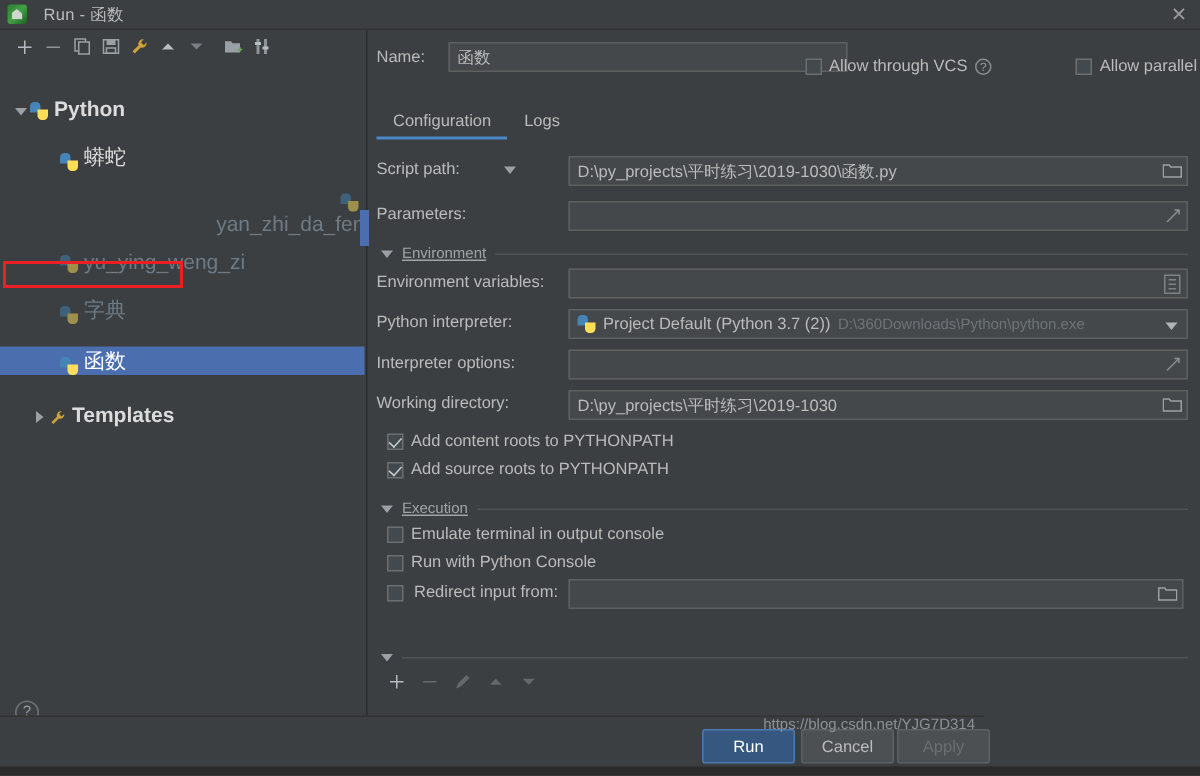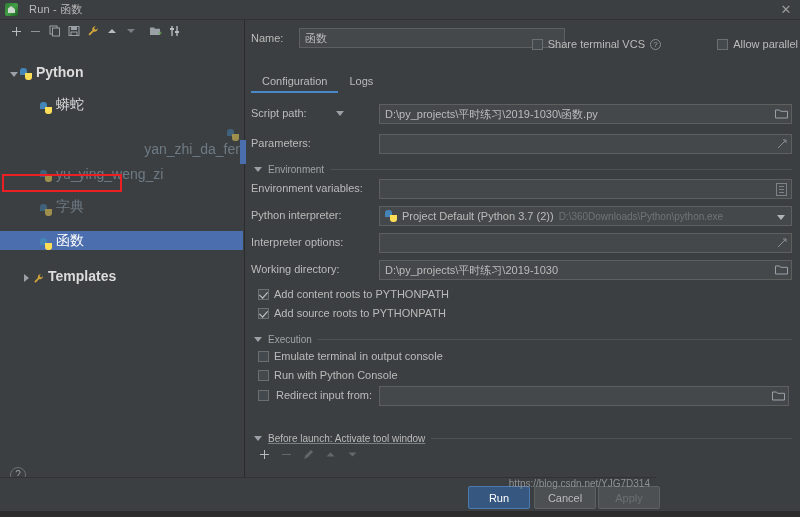--- a/index.html
+++ b/index.html
@@ -205,21 +205,21 @@
   
   .section {
     position: absolute; left: 8px; right: 8px; height: 14px;
     display: flex; align-items: center; gap: 6px;
   }
   .sec-tri {
     width:0;height:0;
     border-left:4px solid transparent; border-right:4px solid transparent;
     border-top:5px solid #9aa0a6; flex:0 0 auto;
   }
-  .sec-label { font-size: 10px; color: #a0a4a7; white-space: nowrap; }
+  .sec-label { font-size: 10px; color: #a0a4a7; white-space: nowrap; text-decoration: underline; }
   .sec-line { flex: 1 1 auto; height: 1px; background: #4e5254; }
 
   .ccb { position:absolute; left: 12px; }
 
   
   .bl-toolbar { position: absolute; left: 12px; display:flex; gap: 9px; align-items:center;}
   .bl-btn { width: 13px; height:13px; display:flex; align-items:center; justify-content:center; color:#9aa0a6;}
   .bl-btn.dim { color:#62686c; }
 
   
@@ -382,21 +382,21 @@
   <div class="rightpanel">
 
     <div class="name-row">
       <span class="lbl" style="position:absolute;left:0;top:4px;">Name:</span>
       <div class="txtfield name-field">
         <span>函数</span>
       </div>
 
       <div class="cbwrap share-vcs">
         <span class="cbox"></span>
-        <span class="cb-label">Share terminal VCS</span>
+        <span class="cb-label">Allow through VCS</span>
         <span class="helpc">?</span>
       </div>
 
       <div class="cbwrap allow-par">
         <span class="cbox"></span>
         <span class="cb-label">Allow parallel run</span>
       </div>
     </div>
 
     <div class="tabs">
@@ -517,21 +517,20 @@
           <span class="folder-icon">
             <svg width="13" height="12" viewBox="0 0 13 12">
                 <path d="M0.5 2h4l1 1.3h7V10H0.5z" fill="none" stroke="#9aa1a6" stroke-width="1"></path>
               </svg>
           </span>
         </div>
       </div>
 
       <div class="section" style="top:335px;">
         <span class="sec-tri"></span>
-        <span class="sec-label" style="color:#bbbbbb;text-decoration:underline;text-decoration-color:#7a7f83;">Before launch: Activate tool window</span>
         <span class="sec-line"></span>
       </div>
 
       <div class="bl-toolbar" style="top:352px;">
         <div class="bl-btn">
           <svg width="11" height="11" viewBox="0 0 11 11">
               <path d="M5 1h1v9H5z" fill="#b5bcc2"></path>
               <path d="M1 5h9v1H1z" fill="#b5bcc2"></path>
             </svg>
         </div>

